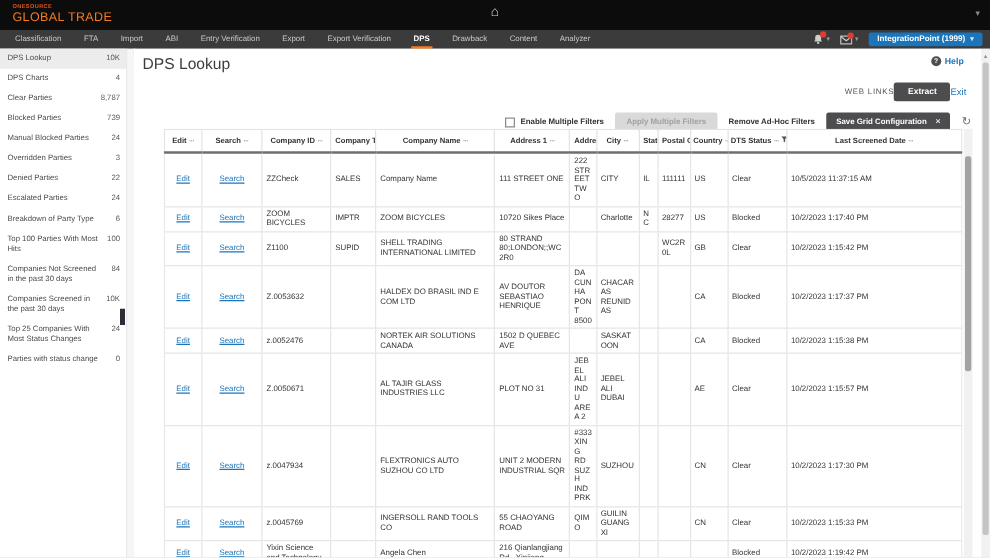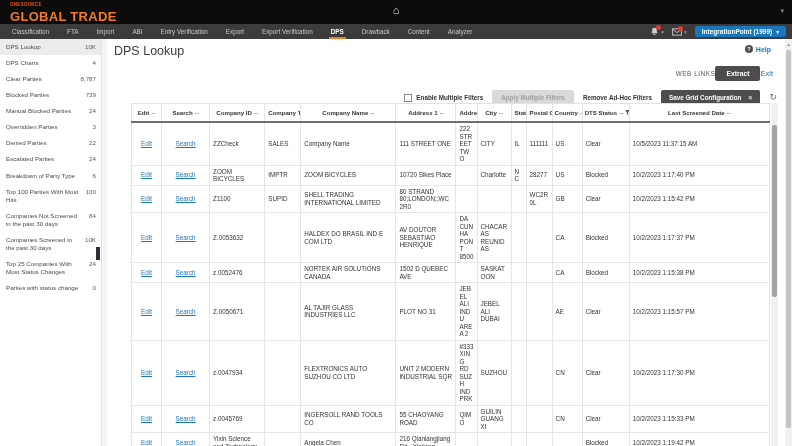--- a/index.html
+++ b/index.html
@@ -2,21 +2,21 @@
 <html><head>
 <meta charset="utf-8">
 <style>
   html,body{margin:0;padding:0;background:#ddd;}
   #app{position:relative;width:792px;height:446px;overflow:hidden;background:#fff;
        font-family:"Liberation Sans",sans-serif;-webkit-font-smoothing:antialiased;}
   
   .topbar{position:absolute;left:0;top:0;width:100%;height:24px;background:#0c0c0c;}
   .brand{position:absolute;left:10px;top:3px;line-height:1;}
   .brand1{font-size:4.5px;font-weight:bold;color:#e8551e;letter-spacing:.3px;}
-  .brand2{font-size:13px;font-weight:bold;color:#f47b20;margin-top:2px;letter-spacing:.3px;}
+  .brand2{font-size:10px;font-weight:normal;color:#f47b20;margin-top:2px;letter-spacing:.3px;}
   .home{position:absolute;left:50%;top:5px;transform:translateX(-50%);color:#d8d8d8;font-size:11px;line-height:1;cursor:pointer;}
   .topcaret{position:absolute;right:8px;top:7px;color:#8a8a8a;font-size:7px;}
   
   .navbar{position:absolute;left:0;top:24px;width:100%;height:15px;background:#3b3b3b;display:flex;align-items:stretch;padding:0 0 0 10px;box-sizing:border-box;}
   .nav-items{display:flex;align-items:stretch;gap:14px;}
   .nav-item{font-size:6.3px;color:#c9c9c9;display:flex;align-items:center;padding:0 2px;cursor:pointer;white-space:nowrap;}
   .nav-item.active{color:#fff;font-weight:bold;box-shadow:inset 0 -2px 0 #f47b20;}
   .nav-right{margin-left:auto;display:flex;align-items:center;gap:8px;padding-right:6px;}
   .icon-wrap{position:relative;display:inline-flex;align-items:center;gap:2px;cursor:pointer;}
   .icon-wrap svg{display:block;}

